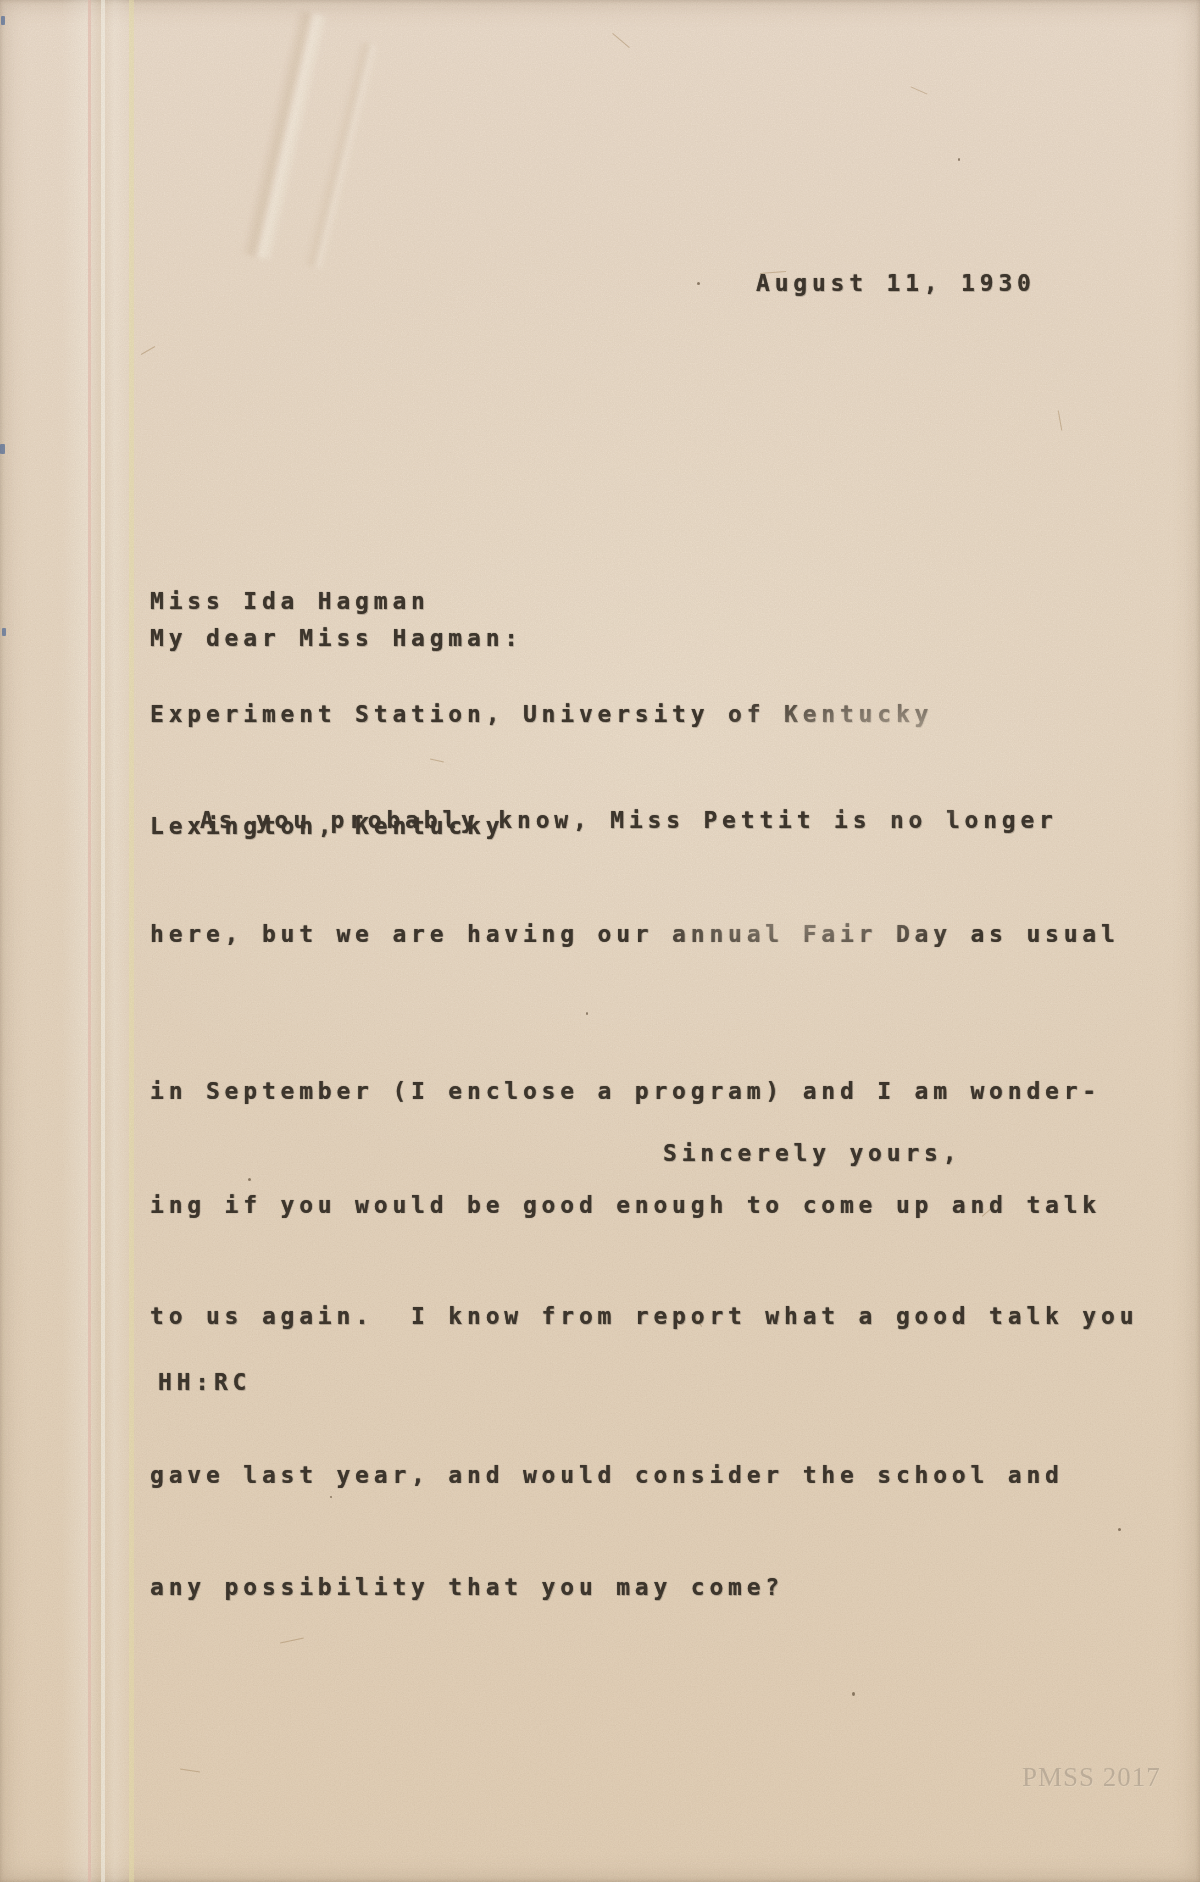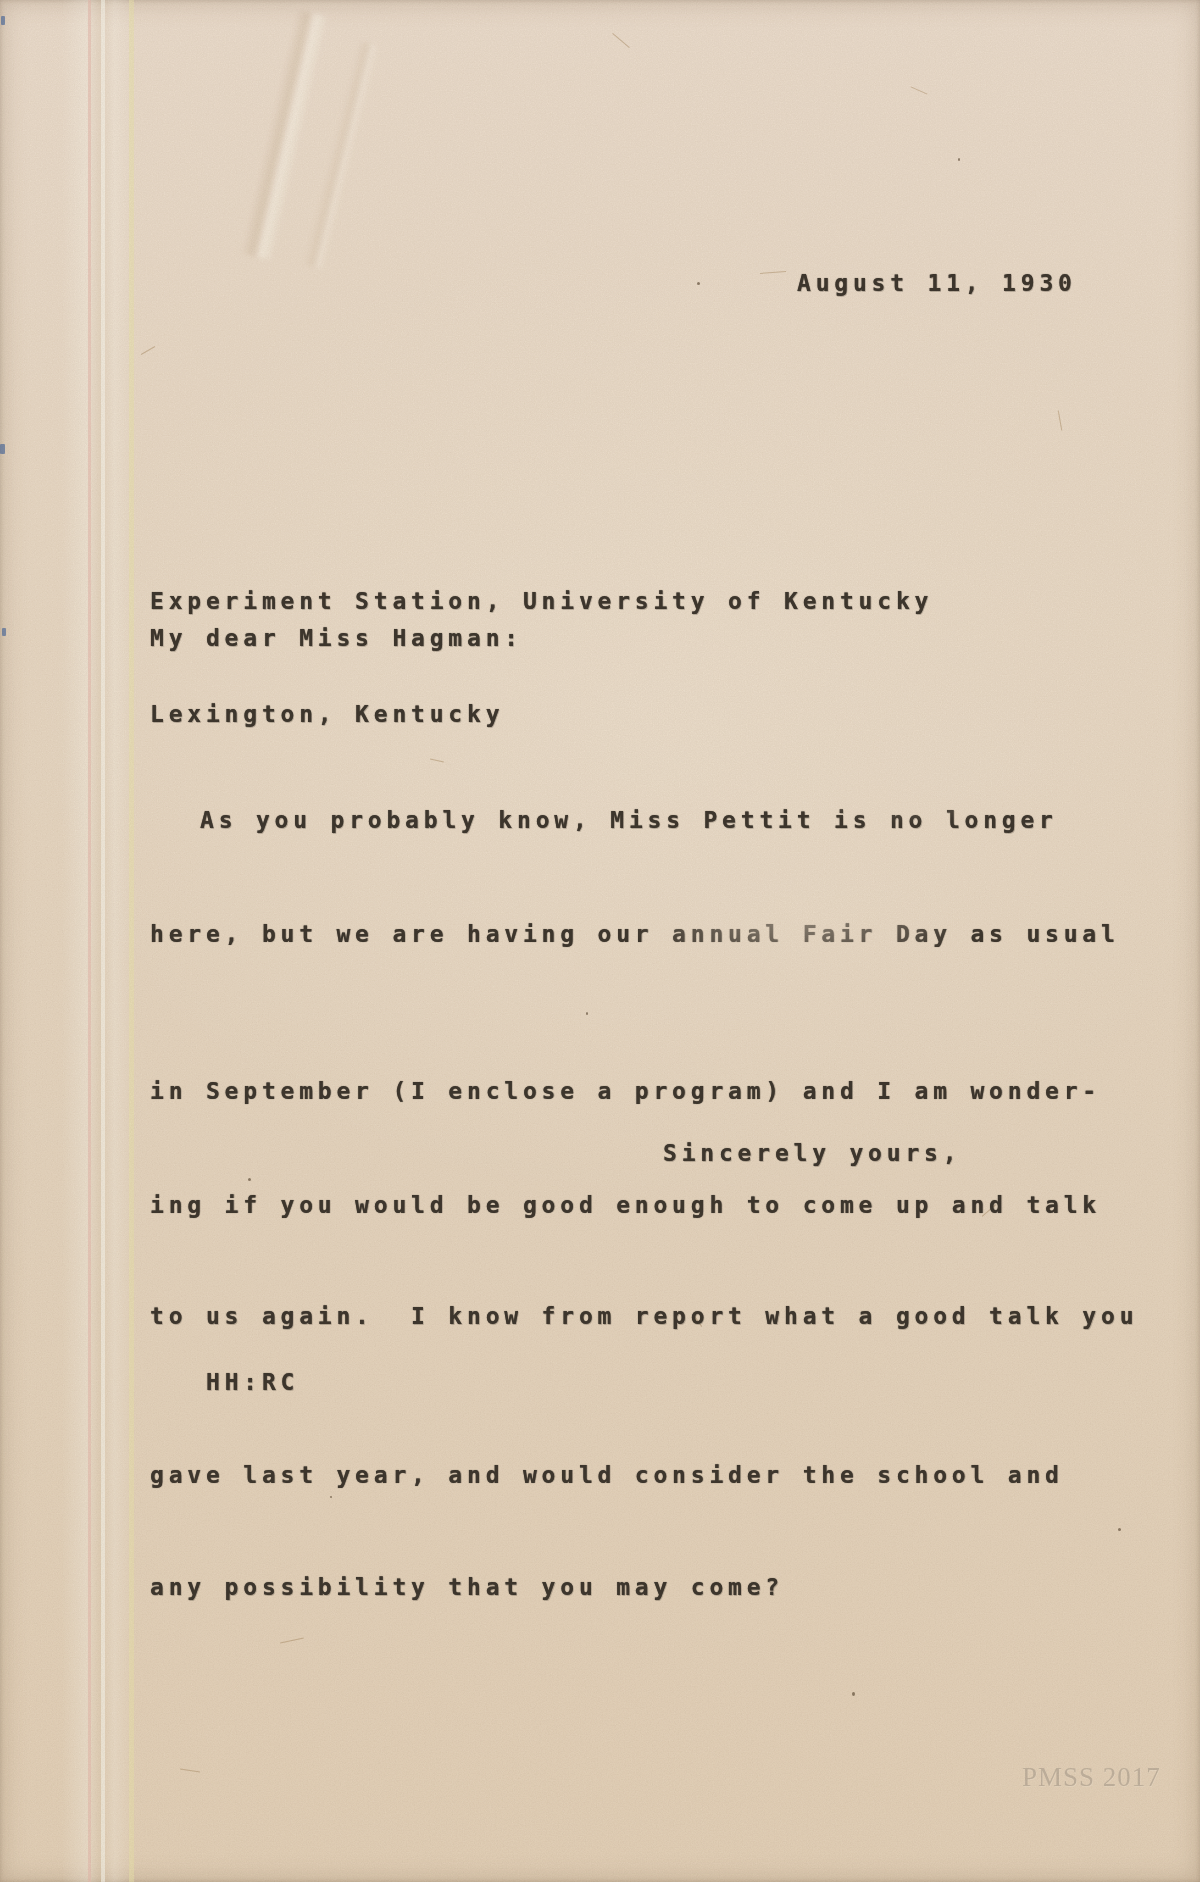--- a/index.html
+++ b/index.html
@@ -49,29 +49,29 @@
     position:absolute;z-index:4;
     color:var(--ink);
     font-weight:700;
     font-size:23px;
     letter-spacing:4.8px;
     line-height:37.5px;
     white-space:pre;
     text-shadow:0 0 1px rgba(63,56,47,0.8), 0.8px 0.6px 0 rgba(63,56,47,0.22);
     filter:blur(0.35px);
   }
-  .date-line{left:797px;top:265px;}
+  .date-line{left:756px;top:265px;}
   .address-block{left:150px;top:508px;}
   .salutation-line{left:150px;top:620px;}
   .body-block{left:150px;top:727px;}
   .body-line:first-child{text-indent:50px;}
   .body-line:nth-child(2n){transform:translateY(0.6px);}
   .body-line:nth-child(3n){transform:translateY(-0.5px);margin-top:46px;}
   .closing-line{left:663px;top:1135px;}
-  .initials-line{left:158px;top:1364px;margin-left:48px;}
+  .initials-line{left:158px;top:1364px;}
   .watermark-text{
     position:absolute;left:1022px;top:1762px;z-index:4;
     font-family:"Liberation Serif","DejaVu Serif",serif;
     font-size:27px;letter-spacing:1px;
     color:var(--watermark);opacity:0.38;
     text-shadow:0.5px 0.5px 0 rgba(255,250,240,0.5);
   }
 </style>
 </head>
 <body>
@@ -102,20 +102,21 @@
   <div class="fiber" style="left:430px;top:760px;width:14px;transform:rotate(12deg);"></div>
   <div class="fiber" style="left:1050px;top:420px;width:20px;transform:rotate(80deg);"></div>
   <div class="fiber" style="left:280px;top:1640px;width:24px;transform:rotate(-12deg);"></div>
   <div class="fiber" style="left:690px;top:1320px;width:15px;transform:rotate(55deg);"></div>
   <div class="fiber" style="left:980px;top:1210px;width:18px;transform:rotate(-40deg);"></div>
   <div class="fiber" style="left:180px;top:1770px;width:20px;transform:rotate(8deg);"></div>
 
   <div class="type date-line">August 11, 1930</div>
 
   <div class="type address-block">
+    <div>Miss Ida Hagman</div>
     <div>Experiment Station, University of Kentucky</div>
     <div>Lexington, Kentucky</div>
   </div>
 
   <div class="type salutation-line">My dear Miss Hagman:</div>
 
   <div class="type body-block">
     <div class="body-line">As you probably know, Miss Pettit is no longer</div>
     <div class="body-line">here, but we are having our annual Fair Day as usual</div>
     <div class="body-line">in September (I enclose a program) and I am wonder-</div>

